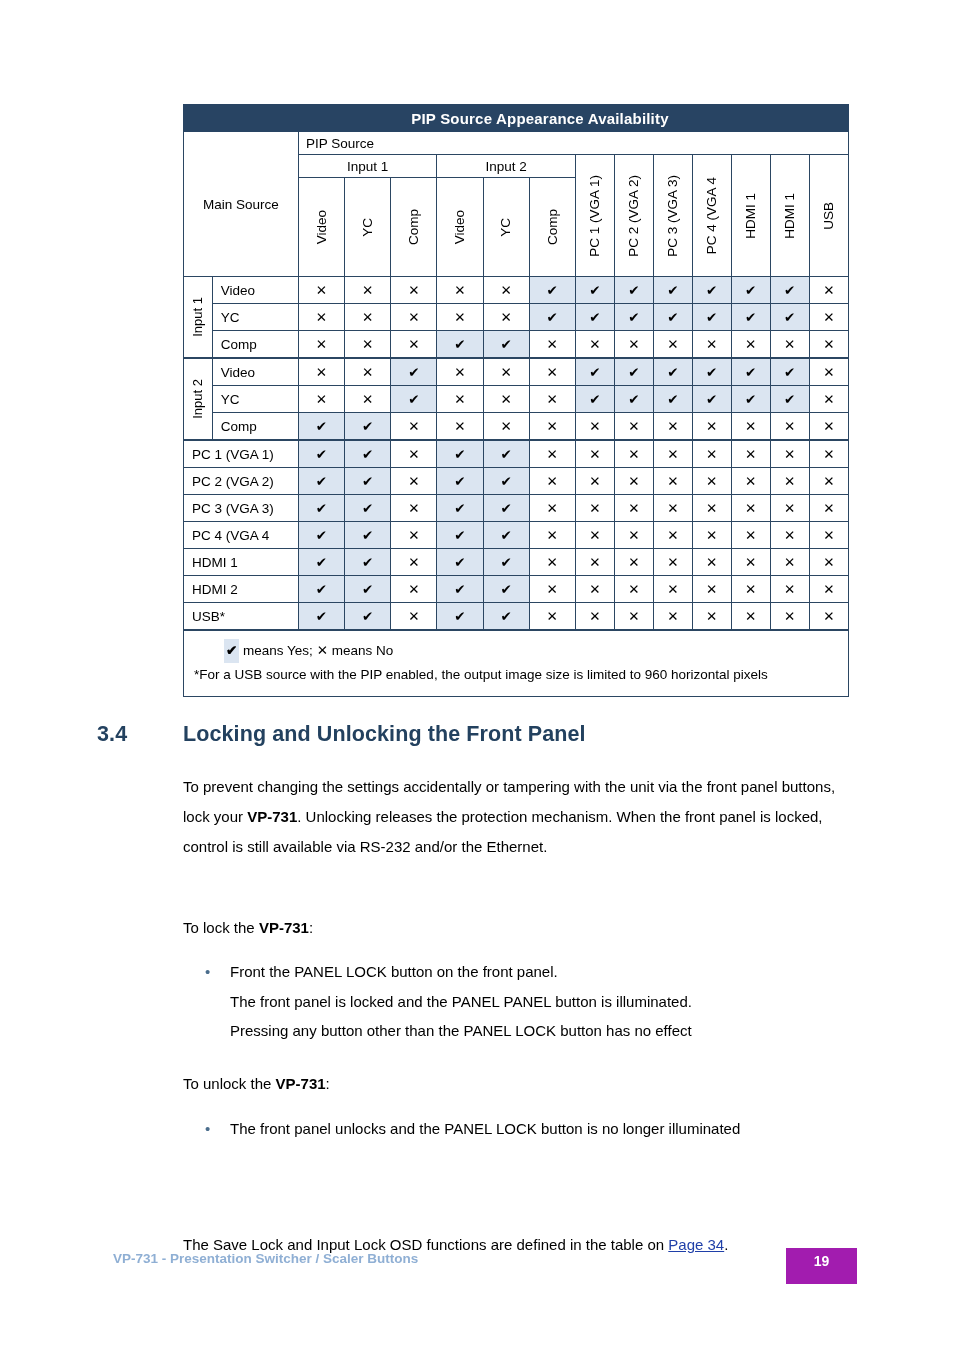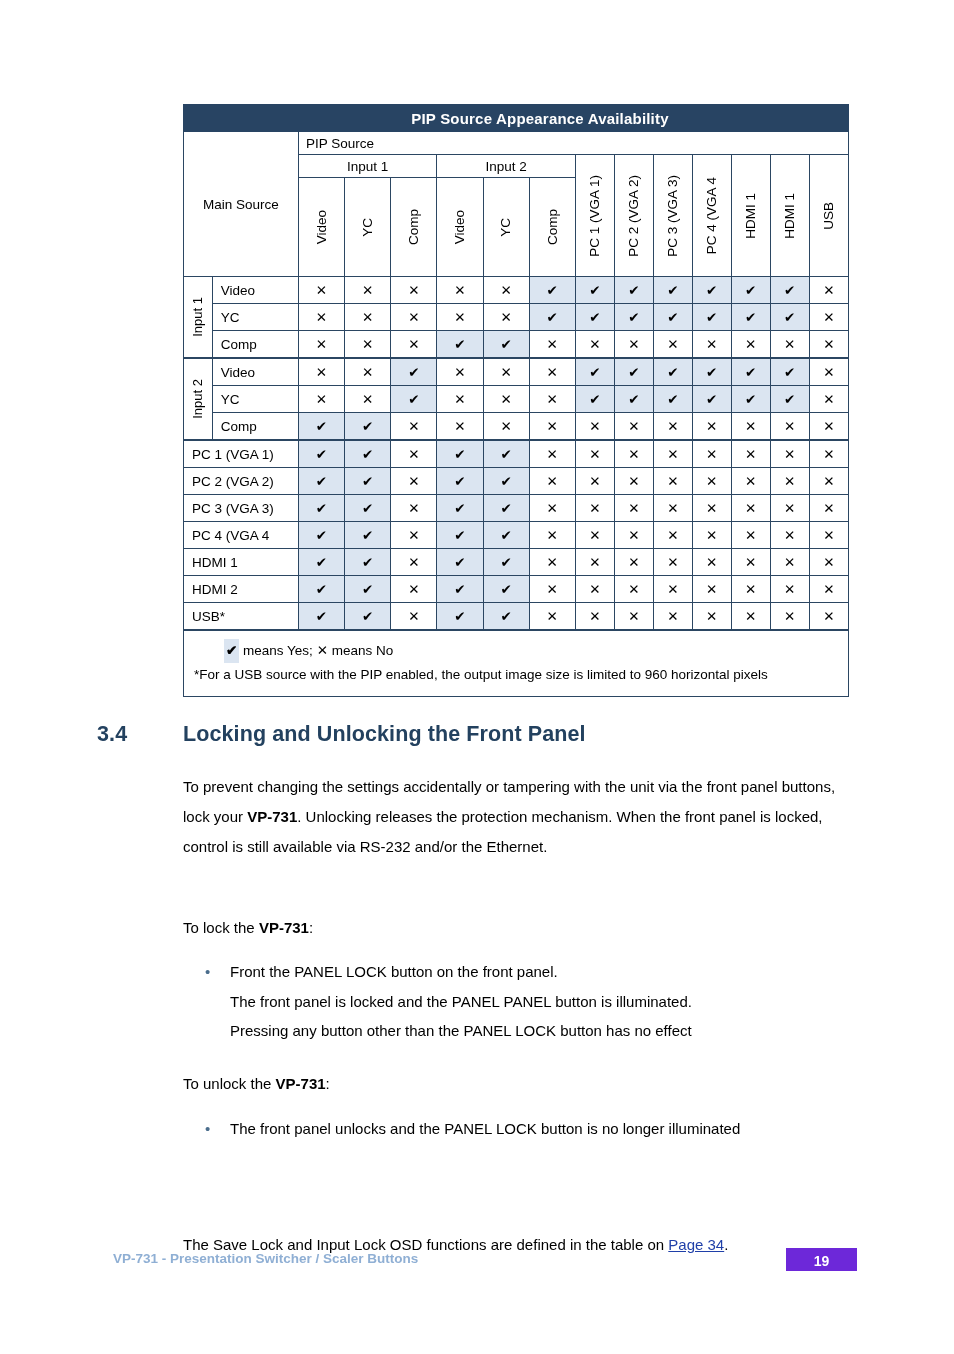--- a/index.html
+++ b/index.html
@@ -190,22 +190,22 @@
     top: 3px;
     color: #8fafd4;
     font-size: 13.5px;
     font-weight: bold;
   }
   .page-badge {
     position: absolute;
     right: 0;
     top: 0;
     width: 71px;
-    height: 23px;
-    background: #6d28d9;
+    height: 36px;
+    background: #a21caf;
     color: #ffffff;
     font-size: 14px;
     font-weight: bold;
     text-align: center;
     line-height: 26px;
   }
 </style>
 </head>
 <body>
 

